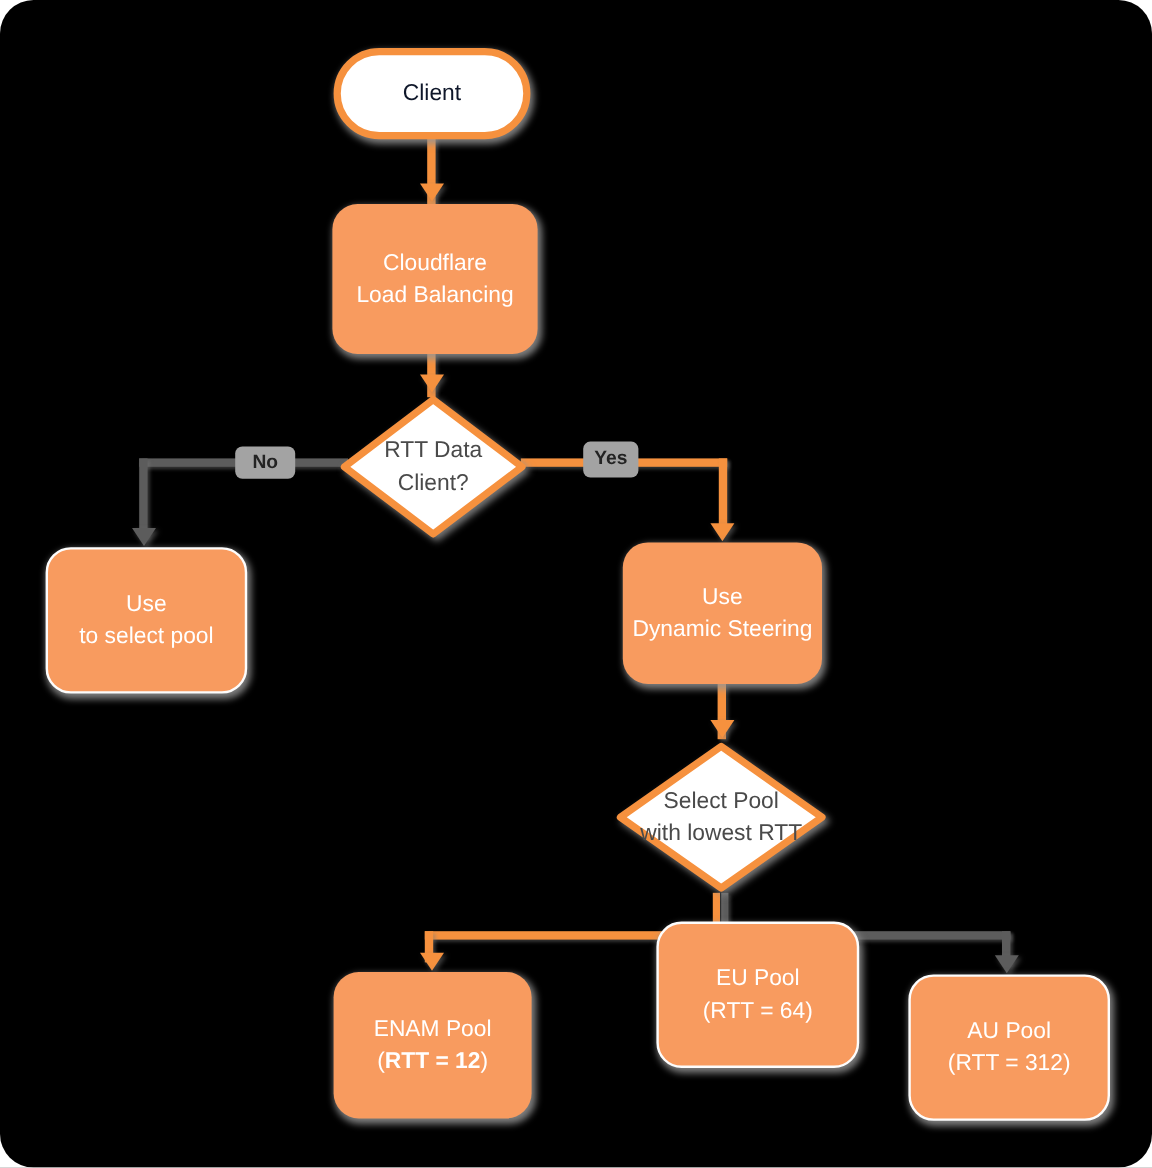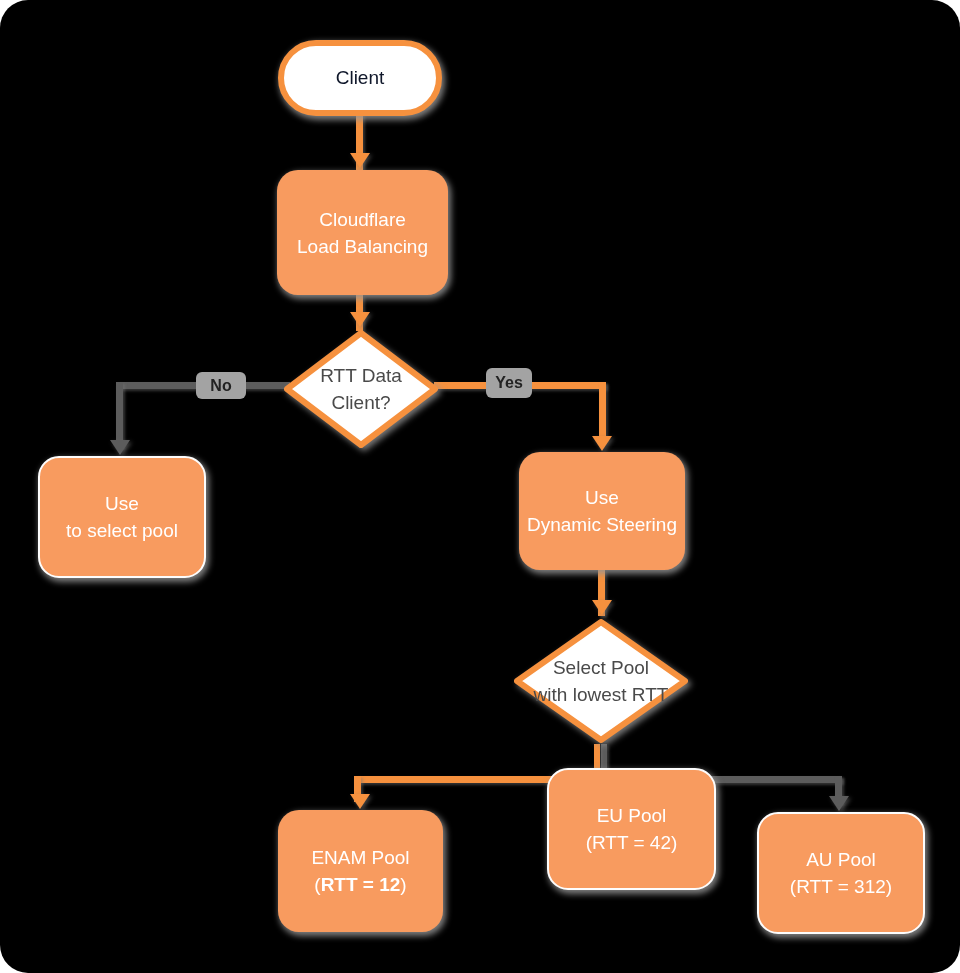--- a/index.html
+++ b/index.html
@@ -121,21 +121,21 @@
 
   <div class="box" style="left:278px;top:810px;width:165px;height:122px;">
     <div>ENAM Pool</div>
     <div>
       <span>(</span><span class="rtt-bold">RTT = 12</span><span>)</span>
     </div>
   </div>
 
   <div class="box alt" style="left:519px;top:768px;width:165px;height:118px;margin-left:28px;">
     <div>EU Pool</div>
-    <div>(RTT = 42)</div>
+    <div>(RTT = 64)</div>
   </div>
 
   <div class="box alt" style="left:757px;top:812px;width:164px;height:118px;">
     <div>AU Pool</div>
     <div>(RTT = 312)</div>
   </div>
 
 </div>
 
 </body></html>

